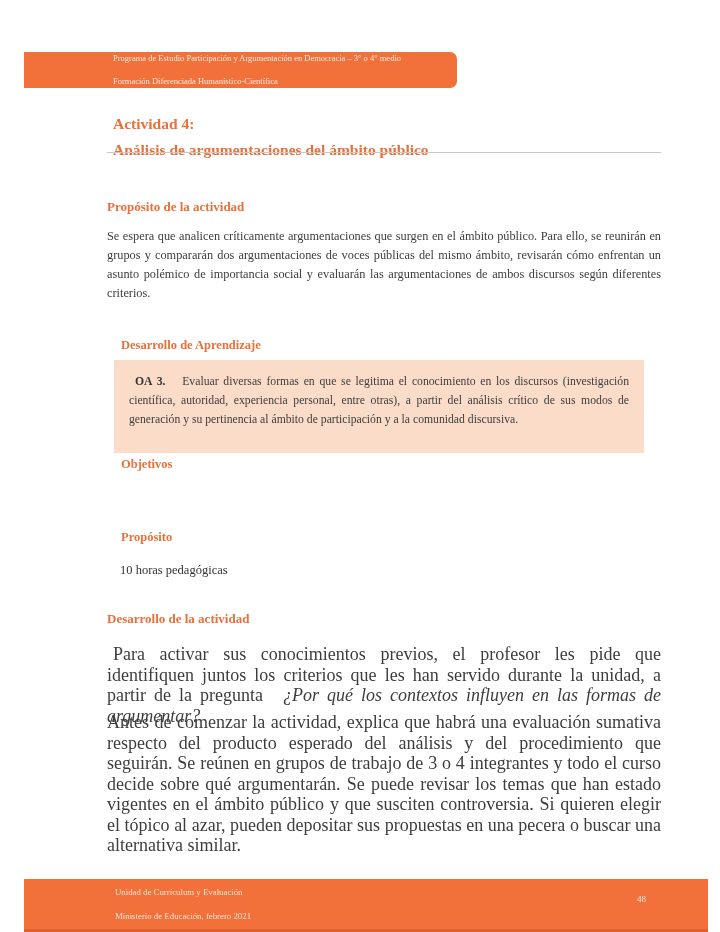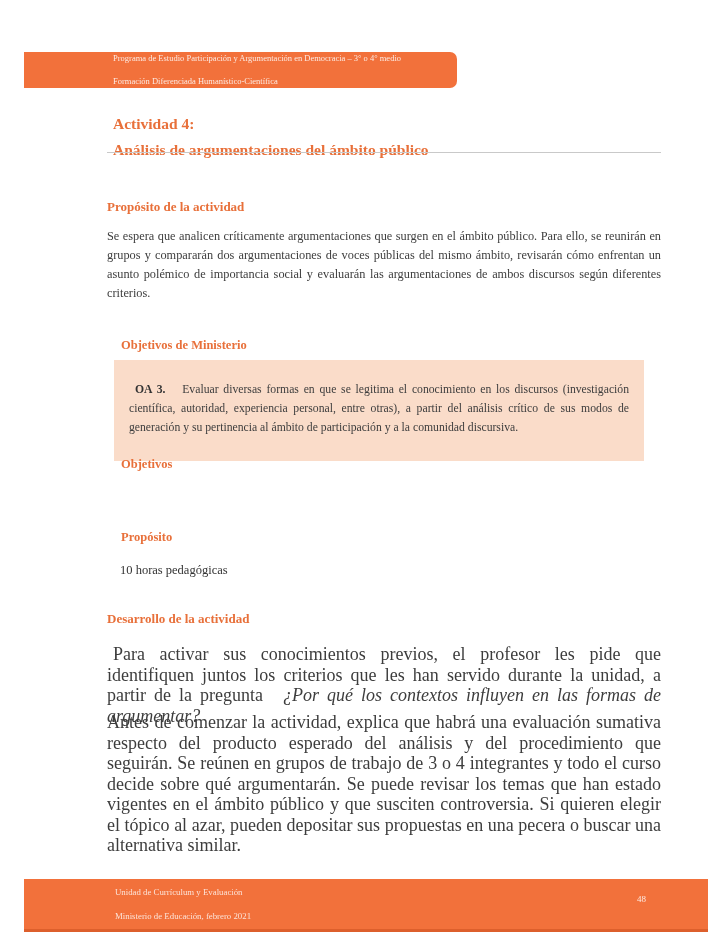--- a/index.html
+++ b/index.html
@@ -61,21 +61,21 @@
     position:absolute;
     color:var(--ink);
     font-size:12.3px;line-height:19px;
     text-align:justify;
   }
   .p-main{width:554px;left:83px;line-height:19px;}
   .p-dev{width:554px;left:83px;line-height:20.5px;font-size:18px;}
   .oa-box{
     position:absolute;top:336px;left:90px;width:530px;
     background:var(--peach);
-    padding:20px 15px 24px 15px;
+    padding:12px 15px 24px 15px;
     color:var(--ink);
     font-size:11.7px;line-height:19px;
     text-align:justify;
   }
   .oa-box b{font-weight:700;color:#333;}
   .q{font-style:italic;}
   
   .footer{
     position:absolute;top:855px;left:0;
     width:720px;height:54px;
@@ -104,21 +104,21 @@
 
   <div class="title">
     <div>Actividad 4:</div>
     <div>Análisis de argumentaciones del ámbito público</div>
   </div>
   <div class="rule"></div>
 
   <div class="h" style="top:175px;left:83px;">Propósito de la actividad</div>
   <div class="body-text p-main" style="top:203px;">Se espera que analicen críticamente argumentaciones que surgen en el ámbito público. Para ello, se reunirán en grupos y compararán dos argumentaciones de voces públicas del mismo ámbito, revisarán cómo enfrentan un asunto polémico de importancia social y evaluarán las argumentaciones de ambos discursos según diferentes criterios.</div>
 
-  <div class="h sub" style="top:314px;left:97px;">Objetivos de Ministerio</div>
+  <div class="h sub" style="top:314px;left:97px;">Desarrollo de Aprendizaje</div>
   <div class="oa-box">
     <b>OA 3.</b><span> Evaluar diversas formas en que se legitima el conocimiento en los discursos (investigación científica, autoridad, experiencia personal, entre otras), a partir del análisis crítico de sus modos de generación y su pertinencia al ámbito de participación y a la comunidad discursiva.</span>
   </div>
 
   <div class="h sub" style="top:433px;left:97px;">Objetivos</div>
 
   <div class="h sub" style="top:506px;left:97px;">Propósito</div>
   <div class="body-text" style="top:537px;left:96px;width:300px;font-size:12.5px;color:#333;">10 horas pedagógicas</div>
 
   <div class="h" style="top:587px;left:83px;">Desarrollo de la actividad</div>

